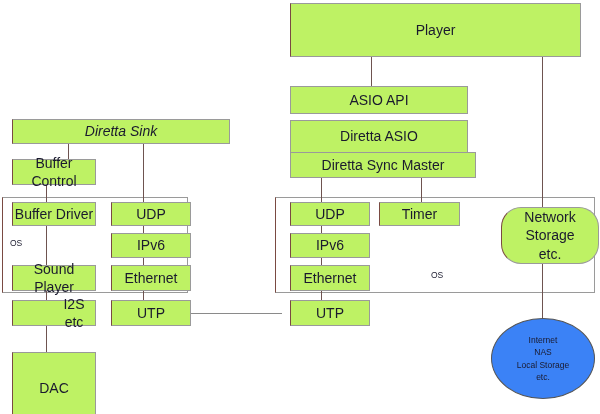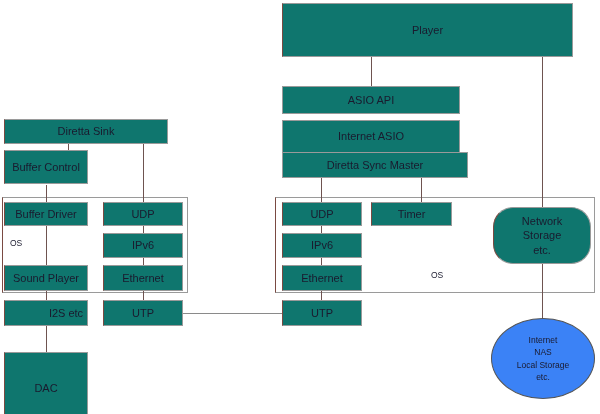--- a/index.html
+++ b/index.html
@@ -7,31 +7,32 @@
     position:relative;
     width:600px;height:414px;
     background:#ffffff;
     font-family:"Liberation Sans","DejaVu Sans",sans-serif;
     overflow:hidden;
   }
   
   .box{
     position:absolute;
     box-sizing:border-box;
-    background:#0f766e;
+    background:#bef264;
     border:1px solid #9a9a9a;
     border-left-color:#7a4a42;
     display:flex;
     align-items:center;
     justify-content:center;
     text-align:center;
     color:#1a1a2e;
-    font-size:11px;
+    font-size:14px;
     line-height:1.32;
     z-index:3;
+    margin-left:8px;
   }
   .box.noleft{border-left-color:#9a9a9a;text-align:right;}
   
   .container{
     position:absolute;
     box-sizing:border-box;
     background:#ffffff;
     border:1px solid #9a9a9a;
     border-left-color:#7a4a42;
     z-index:1;
@@ -119,21 +120,21 @@
   </div>
 
   <div class="container" style="left:275px;top:197px;width:320px;height:96px;">
     <span class="os-label" style="left:155px;top:72px;">OS</span>
   </div>
 
   <div class="box" style="left:282px;top:3px;width:291px;height:54px;">Player</div>
 
   <div class="box noleft" style="left:282px;top:86px;width:178px;height:28px;">ASIO API</div>
 
-  <div class="box noleft" style="left:282px;top:120px;width:178px;height:33px;">Internet ASIO</div>
+  <div class="box noleft" style="left:282px;top:120px;width:178px;height:33px;">Diretta ASIO</div>
 
   <div class="box noleft" style="left:282px;top:152px;width:186px;height:26px;">Diretta Sync Master</div>
 
   <div class="box" style="left:282px;top:202px;width:80px;height:24px;">UDP</div>
 
   <div class="box" style="left:282px;top:233px;width:80px;height:25px;">IPv6</div>
 
   <div class="box" style="left:282px;top:265px;width:80px;height:26px;">Ethernet</div>
 
   <div class="box" style="left:282px;top:300px;width:80px;height:26px;">UTP</div>
@@ -142,23 +143,23 @@
 
   <div class="box multi" style="left:493px;top:207px;width:98px;height:57px;border-radius:20px;">Network
 Storage
 etc.</div>
 
   <div class="ellipse multi" style="left:491px;top:318px;width:104px;height:81px;">Internet
 NAS
 Local Storage
 etc.</div>
 
-  <div class="box" style="left:4px;top:119px;width:164px;height:25px;">Diretta Sink</div>
+  <div class="box" style="left:4px;top:119px;width:218px;height:25px;font-style:italic;">Diretta Sink</div>
 
-  <div class="box" style="left:4px;top:150px;width:84px;height:34px;">Buffer Control</div>
+  <div class="box" style="left:4px;top:159px;width:84px;height:26px;">Buffer Control</div>
 
   <div class="box" style="left:4px;top:202px;width:84px;height:24px;">Buffer Driver</div>
 
   <div class="box" style="left:4px;top:265px;width:84px;height:26px;">Sound Player</div>
 
   <div class="box" style="left:103px;top:202px;width:80px;height:24px;">UDP</div>
 
   <div class="box" style="left:103px;top:233px;width:80px;height:25px;">IPv6</div>
 
   <div class="box" style="left:103px;top:265px;width:80px;height:26px;">Ethernet</div>

